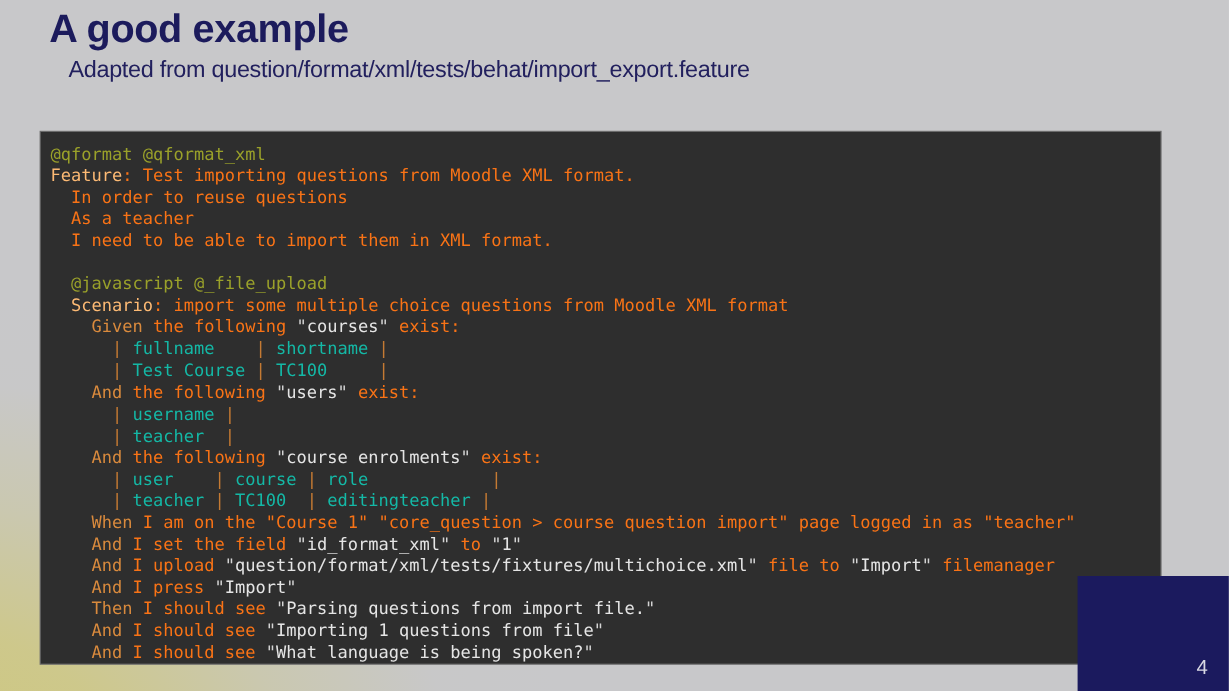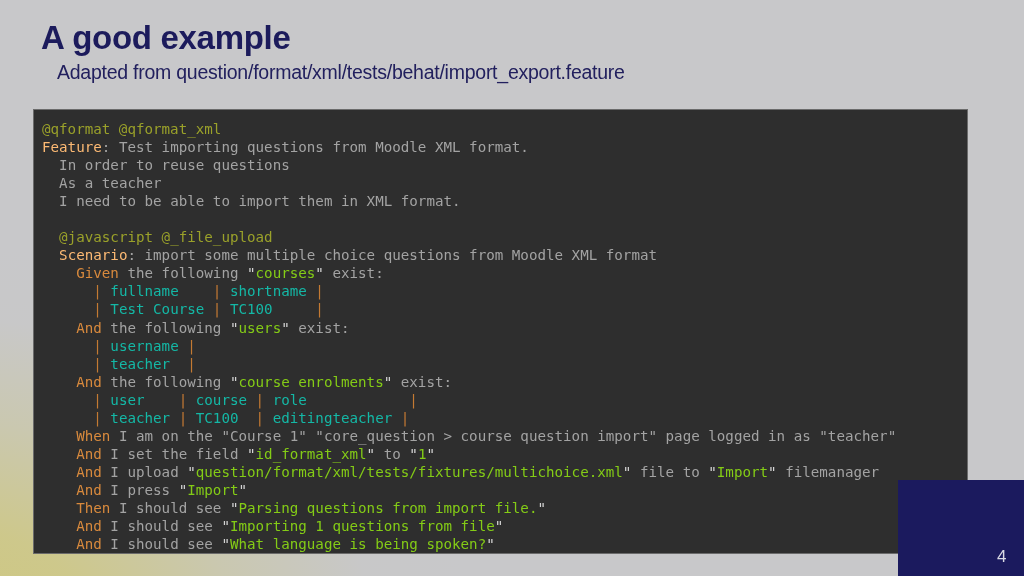--- a/index.html
+++ b/index.html
@@ -63,21 +63,21 @@
     color: #d9d9e4;
     font-size: 17px;
     letter-spacing: 0.5px;
     font-family: "Liberation Sans", sans-serif;
   }
 
   
   #heading {
     position: absolute;
     left: 41px;
-    top: 19px;
+    top: 5px;
     width: 900px;
   }
   #slide-title {
     margin: 0;
     font-size: 33px;
     font-weight: bold;
     color: #1c1b5c;
     letter-spacing: -0.3px;
     line-height: 1.16;
     font-family: "Liberation Sans", sans-serif;
@@ -110,25 +110,25 @@
     line-height: 18.05px;
     white-space: pre;
     color: #d6d6d6;
   }
   .code-line {
     white-space: pre;
     min-height: 18.05px;
   }
 
   
-  .tok-plain   { color: #a3a3a3; }
+  .tok-plain   { color: #f97316; }
   .tok-tag     { color: #9aa12a; }
   .tok-keyword { color: #fdba74; }
   .tok-step    { color: #d98a3d; }
-  .tok-string  { color: #84cc16; }
+  .tok-string  { color: #e5e5e5; }
   .tok-quote   { color: #d4d4d4; }
   .tok-pipe    { color: #c47a33; }
   .tok-cell    { color: #14b8a6; }
 </style>
 </head>
 <body>
 
 <div id="slide">
 
   <div id="bg-gradient"></div>

